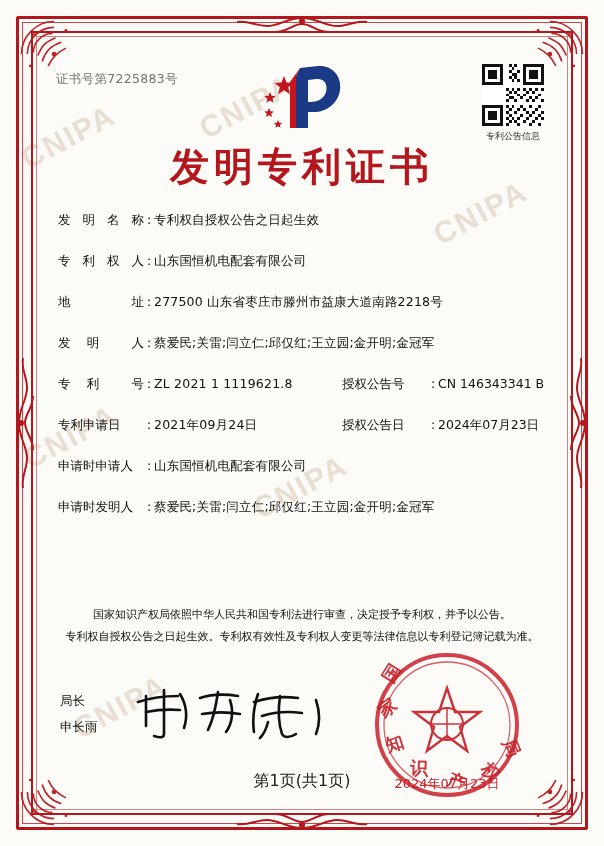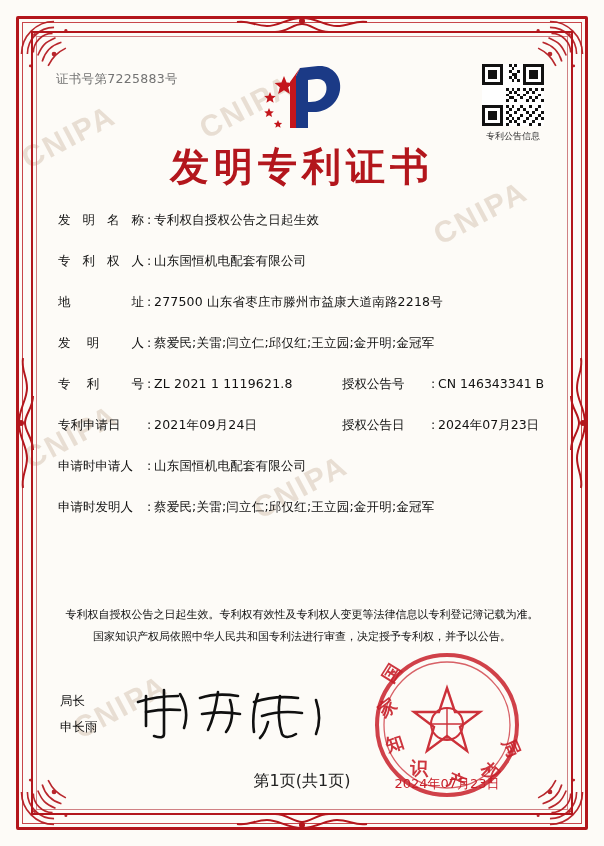--- a/index.html
+++ b/index.html
@@ -553,22 +553,22 @@
 
       <div class="frow">
         <div class="flabel">申请时发明人</div>
         <div class="fcolon">:</div>
         <div class="fvalue">蔡爱民;关雷;闫立仁;邱仅红;王立园;金开明;金冠军</div>
       </div>
 
     </div>
 
     <div class="notes">
+      <div>国家知识产权局依照中华人民共和国专利法进行审查，决定授予专利权，并予以公告。</div>
       <div>专利权自授权公告之日起生效。专利权有效性及专利权人变更等法律信息以专利登记簿记载为准。</div>
-      <div>国家知识产权局依照中华人民共和国专利法进行审查，决定授予专利权，并予以公告。</div>
     </div>
 
     <div class="sign-area">
       <div>局长</div>
       <div>申长雨</div>
     </div>
 
     <svg class="signature" viewBox="0 0 200 60">
       <g fill="none" stroke="#101010" stroke-width="2.6" stroke-linecap="round" stroke-linejoin="round">
         <path d="M8,20 C20,16 34,14 48,14"></path>

